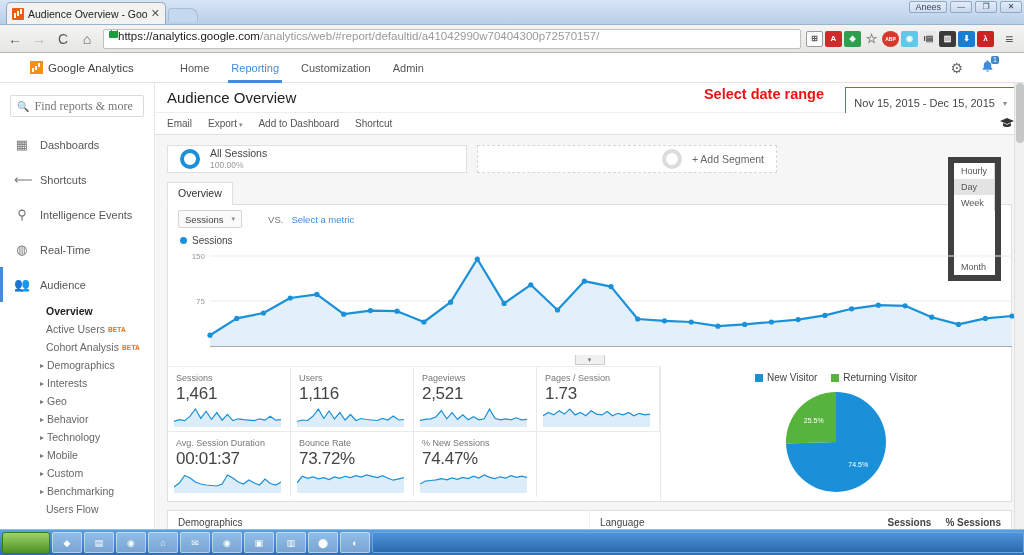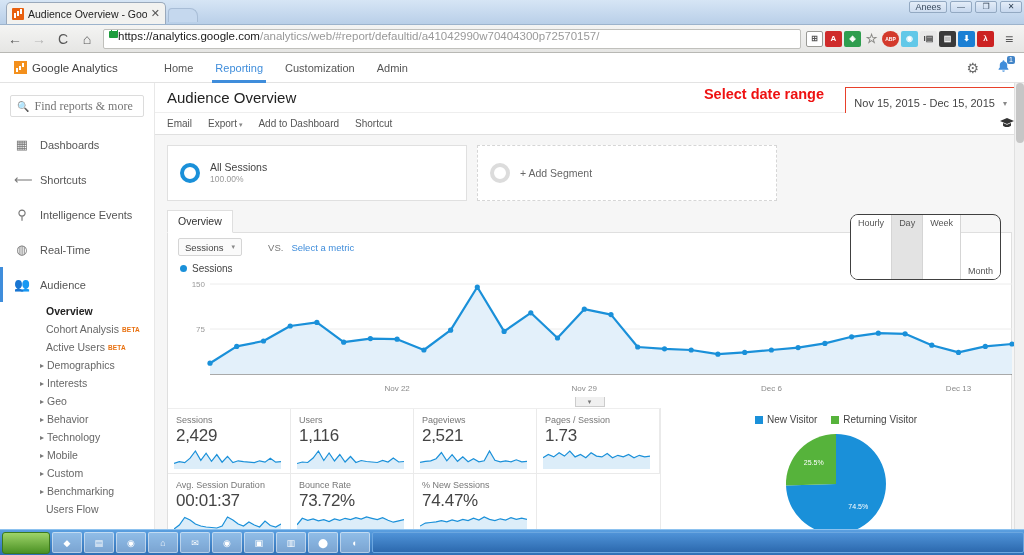--- a/index.html
+++ b/index.html
@@ -160,21 +160,21 @@
     flex: none;
   }
 
   
   #ga-app { width: 1024px; height: 502px; position: relative; background: #fff; }
   .ga-header {
     height: 30px;
     border-bottom: 1px solid #e3e3e3;
     display: flex;
     align-items: center;
-    padding: 0 14px;
+    padding: 0 30px;
     background: #fff;
   }
   .ga-logo { display: flex; align-items: center; gap: 5px; width: 150px; }
   .ga-logo-mark {
     width: 13px; height: 13px;
     background: #f3901d;
     position: relative;
     flex: none;
   }
   .ga-logo-mark::after {
@@ -368,29 +368,29 @@
   }
 
   .seg-row {
     display: flex;
     gap: 10px;
     padding: 10px 12px 0 12px;
   }
   .seg-card {
     background: #fff;
     border: 1px solid #e0e0e0;
-    height: 56px;
+    height: 28px;
     display: flex;
     align-items: center;
     gap: 10px;
     padding: 0 12px;
     flex: none;
   }
   .seg-card.all { width: 300px; }
-  .seg-card.add { width: 300px; border-style: dashed; border-color: #d6d6d6; }
+  .seg-card.add { width: 300px; border-style: dashed; border-color: #d6d6d6; justify-content: flex-end; }
   .donut {
     width: 20px; height: 20px;
     border-radius: 50%;
     border: 4px solid #1a90d9;
     flex: none;
   }
   .donut.empty { border-color: #dcdcdc; }
   .seg-name { font-size: 10.5px; color: #444; line-height: 13px; }
   .seg-pct { font-size: 8.5px; color: #999; line-height: 11px; }
   .seg-add-label { font-size: 10.5px; color: #666; }
@@ -436,23 +436,24 @@
     color: #444;
     background: #fafafa;
   }
   .metric-select .chev { font-size: 7px; color: #888; }
   .vs-label { font-size: 9.5px; color: #777; margin-left: 18px; }
   .metric-link { font-size: 9.5px; color: #3f8ddb; cursor: pointer; }
   .gran {
     position: absolute;
     right: 10px;
     display: flex;
-    border: 1px solid #404040;
-    border-radius: 8px;
+    border: 6px solid #404040;
+    border-radius: 0;
     overflow: hidden;
+    flex-direction: column;
   }
   .gran span {
     font-size: 9px;
     color: #555;
     padding: 3px 7px;
     background: #fff;
     border-right: 1px solid #d5d5d5;
     cursor: pointer;
   }
   .gran span:last-child { border-right: none; margin-top: 48px; }
@@ -684,25 +685,25 @@
           <div class="nav-item selected">
             <span class="ni-icon">👥</span>
             <span class="ni-label">Audience</span>
           </div>
         </div>
       <div id="sub-holder">
           <div class="sub-item current" style="padding-left: 46px;">
             <span>Overview</span>
           </div>
           <div class="sub-item" style="padding-left: 46px;">
+            <span>Active Users</span>
+            <span class="beta">BETA</span>
+          </div>
+          <div class="sub-item" style="padding-left: 46px;">
             <span>Cohort Analysis</span>
-            <span class="beta">BETA</span>
-          </div>
-          <div class="sub-item" style="padding-left: 46px;">
-            <span>Active Users</span>
             <span class="beta">BETA</span>
           </div>
           <div class="sub-item">
             <span class="caret">▸</span>
             <span>Demographics</span>
           </div>
           <div class="sub-item">
             <span class="caret">▸</span>
             <span>Interests</span>
           </div>
@@ -836,35 +837,29 @@
               <circle cx="618.1" cy="73.6" r="2.6" fill="#1a90d9"></circle>
               <circle cx="644.9" cy="69.4" r="2.6" fill="#1a90d9"></circle>
               <circle cx="671.6" cy="62.8" r="2.6" fill="#1a90d9"></circle>
               <circle cx="698.3" cy="59.2" r="2.6" fill="#1a90d9"></circle>
               <circle cx="725.1" cy="59.8" r="2.6" fill="#1a90d9"></circle>
               <circle cx="751.8" cy="71.2" r="2.6" fill="#1a90d9"></circle>
               <circle cx="778.5" cy="78.4" r="2.6" fill="#1a90d9"></circle>
               <circle cx="805.3" cy="72.4" r="2.6" fill="#1a90d9"></circle>
               <circle cx="832.0" cy="70.0" r="2.6" fill="#1a90d9"></circle>
             </svg>
-          <div id="xaxis-holder" style="position:relative;height:14px">
-              <span style="position: absolute; top: 0px; font-size: 8px; color: rgb(138, 138, 138); transform: translateX(-50%); white-space: nowrap; left: 217.133px;">Nov 22</span>
-              <span style="position: absolute; top: 0px; font-size: 8px; color: rgb(138, 138, 138); transform: translateX(-50%); white-space: nowrap; left: 404.267px;">Nov 29</span>
-              <span style="position: absolute; top: 0px; font-size: 8px; color: rgb(138, 138, 138); transform: translateX(-50%); white-space: nowrap; left: 591.4px;">Dec 6</span>
-              <span style="position: absolute; top: 0px; font-size: 8px; color: rgb(138, 138, 138); transform: translateX(-50%); white-space: nowrap; left: 778.533px;">Dec 13</span>
-            </div>
         </div>
         <div class="handle">▾</div>
 
         <div class="stats-and-pie">
           <div style="width:492px">
             <div class="stat-grid" id="stats-holder">
                 <div class="stat-cell rowtop">
                   <div class="stat-label">Sessions</div>
-                  <div class="stat-value">2,429</div>
+                  <div class="stat-value">1,461</div>
                   <svg class="spark" viewBox="0 0 107 20" preserveAspectRatio="none">
                     <path d="M0.0,14.5 L5.3,12.7 L10.7,13.6 L16.1,9.2 L21.4,2.0 L26.8,11.4 L32.1,4.2 L37.5,12.3 L42.8,5.6 L48.1,13.2 L53.5,7.4 L58.9,13.6 L64.2,11.8 L69.5,12.7 L74.9,13.2 L80.3,13.6 L85.6,11.8 L91.0,13.2 L96.3,9.2 L101.7,13.2 L107.0,12.7 L107,20 L0,20 Z" fill="#dcedf9"></path>
                     <path d="M0.0,14.5 L5.3,12.7 L10.7,13.6 L16.1,9.2 L21.4,2.0 L26.8,11.4 L32.1,4.2 L37.5,12.3 L42.8,5.6 L48.1,13.2 L53.5,7.4 L58.9,13.6 L64.2,11.8 L69.5,12.7 L74.9,13.2 L80.3,13.6 L85.6,11.8 L91.0,13.2 L96.3,9.2 L101.7,13.2 L107.0,12.7" fill="none" stroke="#1a90d9" stroke-width="1.2"></path>
                   </svg>
                 </div>
                 <div class="stat-cell rowtop">
                   <div class="stat-label">Users</div>
                   <div class="stat-value">1,116</div>
                   <svg class="spark" viewBox="0 0 107 20" preserveAspectRatio="none">
                     <path d="M0.0,14.5 L5.3,13.0 L10.7,13.5 L16.1,9.0 L21.4,2.0 L26.8,11.5 L32.1,4.0 L37.5,12.0 L42.8,5.5 L48.1,13.0 L53.5,7.5 L58.9,13.5 L64.2,11.5 L69.5,12.5 L74.9,13.0 L80.3,13.5 L85.6,11.5 L91.0,13.0 L96.3,9.0 L101.7,13.0 L107.0,12.5 L107,20 L0,20 Z" fill="#dcedf9"></path>

